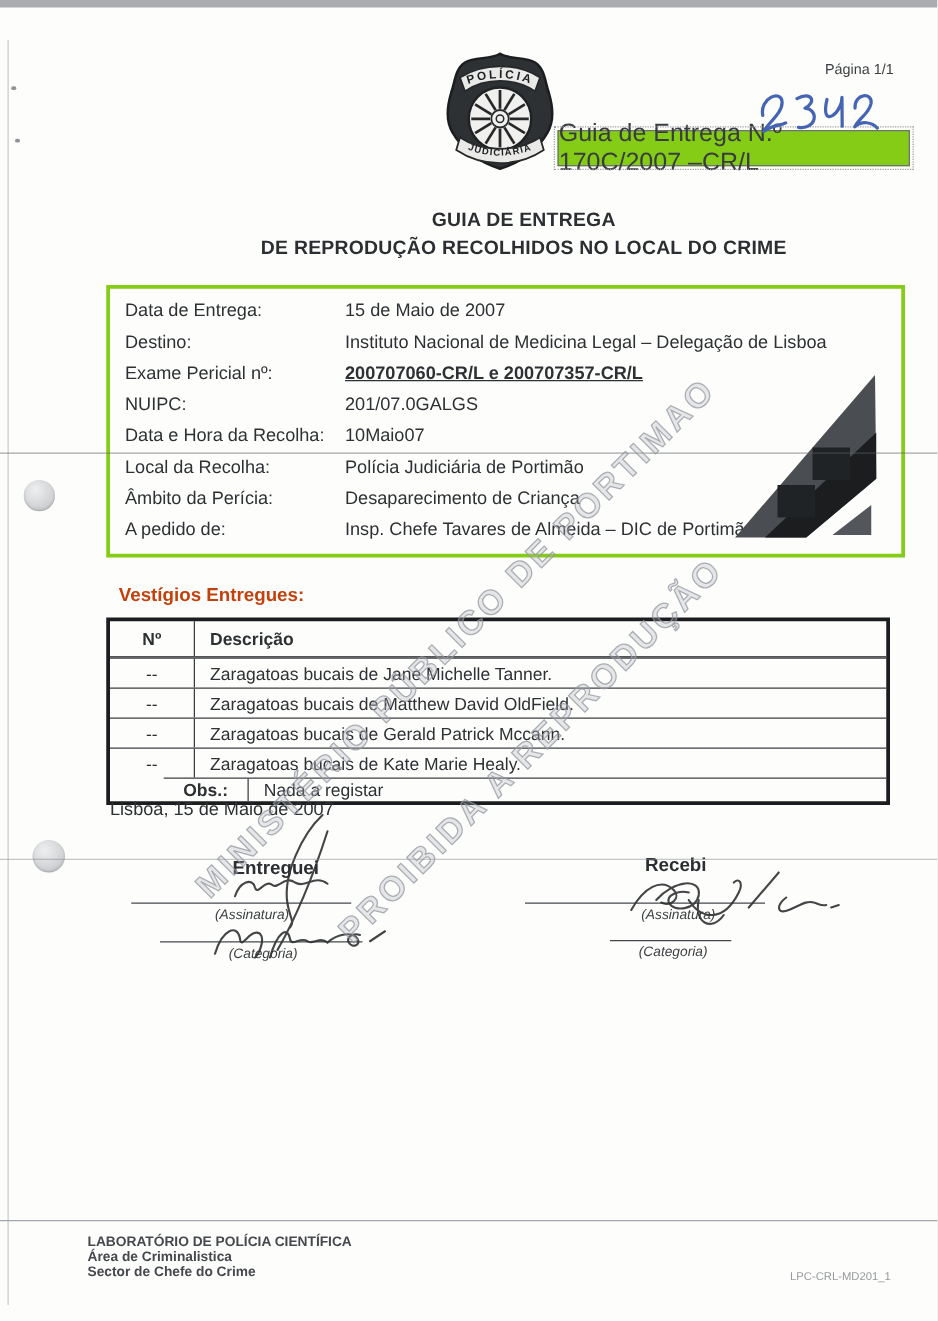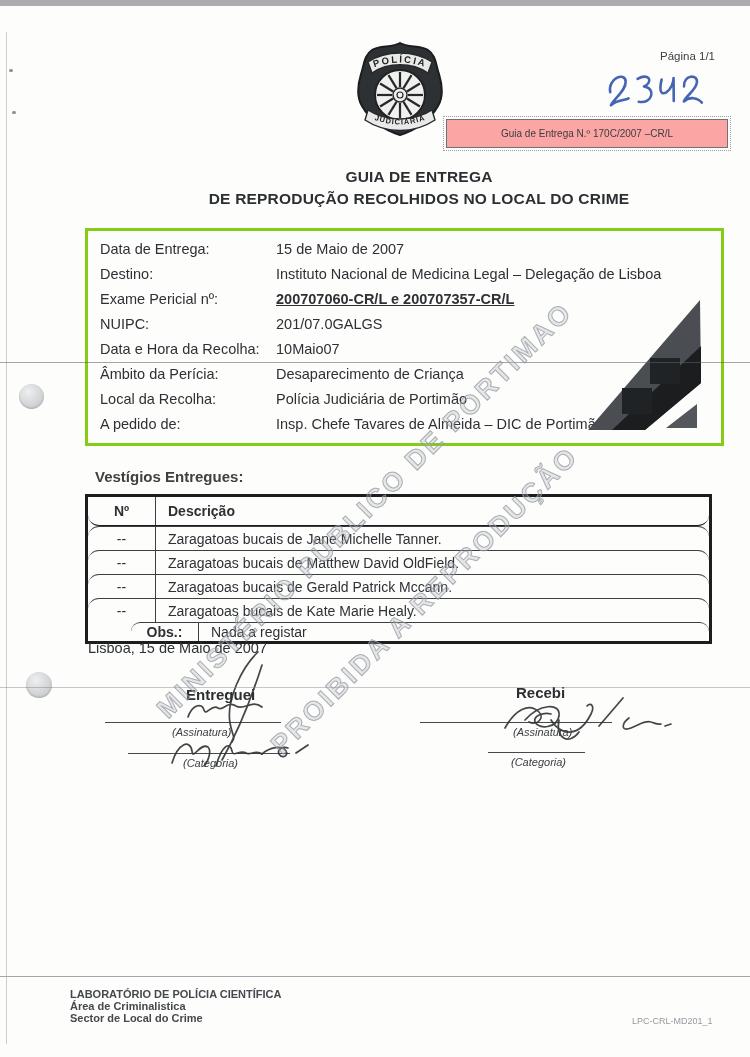--- a/index.html
+++ b/index.html
@@ -16,39 +16,39 @@
   .fold1{position:absolute;left:0;top:362px;width:750px;height:1px;background:rgba(92,95,99,.55);z-index:9;}
   .fold2{position:absolute;left:0;top:687px;width:750px;height:1px;background:rgba(128,131,135,.45);z-index:9;}
   .footer-sep{position:absolute;left:0;top:976px;width:750px;height:1px;background:#a3a6aa;}
 
   
   .pagina{position:absolute;left:660px;top:50px;font-size:11.5px;color:#3d4043;}
   .handnum{position:absolute;left:600px;top:62px;z-index:4;}
   .guia-box{position:absolute;left:446px;top:104px;width:280px;height:27px;
             border:1px solid #6f7275;outline:1px dotted #9da0a3;outline-offset:2px;
             display:flex;align-items:center;justify-content:center;
-            font-size:10px;color:#3a3d40;background:#fca5a5;margin-top:15px;}
+            font-size:20px;color:#3a3d40;background:#84cc16;}
   .logo{position:absolute;left:356px;top:40px;}
 
   .title{position:absolute;left:0;top:166px;width:750px;text-align:center;
          font-weight:bold;font-size:15.5px;line-height:22px;color:#2c2f32;letter-spacing:.2px;margin-left:44px;}
 
   
   .infobox{position:absolute;left:85px;top:228px;width:621px;height:207px;
            border:3px solid #84cc16;padding:5px 0 0 12px;box-sizing:content-box;background:#fdfdfc;}
   .inforow{display:flex;height:25px;align-items:center;font-size:14.5px;}
   .inforow .lbl{width:176px;flex:none;}
   .inforow.bold-val .val{font-weight:bold;text-decoration:underline;}
 
   .artifact{position:absolute;left:560px;top:296px;z-index:6;}
 
   
-  .section-heading{position:absolute;left:95px;top:468px;font-weight:bold;font-size:15px;color:#404040;}
+  .section-heading{position:absolute;left:95px;top:468px;font-weight:bold;font-size:15px;color:#c2410c;}
   .vtable{position:absolute;left:85px;top:494px;width:621px;border:3px solid #1b1d1f;background:#fdfdfc;}
-  .vrow{display:flex;align-items:center;border-top:1px solid #3c3f42;font-size:14px;border-radius:11px;}
+  .vrow{display:flex;align-items:center;border-top:1px solid #3c3f42;font-size:14px;}
   .vrow.hdr{border-top:none;height:28px;font-weight:bold;border-bottom:1px solid #1b1d1f;}
   .vrow.body{height:23px;}
   .vrow.obs{height:18px;margin-left:43px;}
   .vrow .c1{width:67px;flex:none;text-align:center;border-right:1px solid #3c3f42;align-self:stretch;
             display:flex;align-items:center;justify-content:center;}
   .vrow .c2{padding-left:12px;}
   .vrow.obs .c1{font-weight:bold;}
 
   
   .dateline{position:absolute;left:88px;top:640px;font-size:14.5px;}
@@ -150,26 +150,26 @@
     </div>
     <div class="inforow">
       <span class="lbl">NUIPC:</span>
       <span class="val">201/07.0GALGS</span>
     </div>
     <div class="inforow">
       <span class="lbl">Data e Hora da Recolha:</span>
       <span class="val">10Maio07</span>
     </div>
     <div class="inforow">
+      <span class="lbl">Local da Recolha:</span>
+      <span class="val">Polícia Judiciária de Portimão</span>
+    </div>
+    <div class="inforow">
       <span class="lbl">Âmbito da Perícia:</span>
       <span class="val">Desaparecimento de Criança</span>
-    </div>
-    <div class="inforow">
-      <span class="lbl">Local da Recolha:</span>
-      <span class="val">Polícia Judiciária de Portimão</span>
     </div>
     <div class="inforow">
       <span class="lbl">A pedido de:</span>
       <span class="val">Insp. Chefe Tavares de Almeida – DIC de Portimã</span>
     </div>
   </div>
 
   <svg class="artifact" width="149" height="140" viewBox="0 0 149 140">
     <polygon points="140,4 141,87 85,134 28,134" fill="#4a4e52"></polygon>
     <polygon points="141,50 141,87 85,134 52,134" fill="#1b1d1f"></polygon>
@@ -246,17 +246,17 @@
       <path d="M170,34 L176,32"></path>
     </g>
   </svg>
 
   <div class="wm wm1">MINISTÉRIO PÚBLICO DE PORTIMAO</div>
   <div class="wm wm2">PROIBIDA A REPRODUÇÃO</div>
 
   <div class="footer">
     <div>LABORATÓRIO DE POLÍCIA CIENTÍFICA</div>
     <div>Área de Criminalistica</div>
-    <div>Sector de Local do Crime</div>
+    <div>Sector de Chefe do Crime</div>
   </div>
   <div class="footer-code">LPC-CRL-MD201_1</div>
 
 </div>
 
 </body></html>

